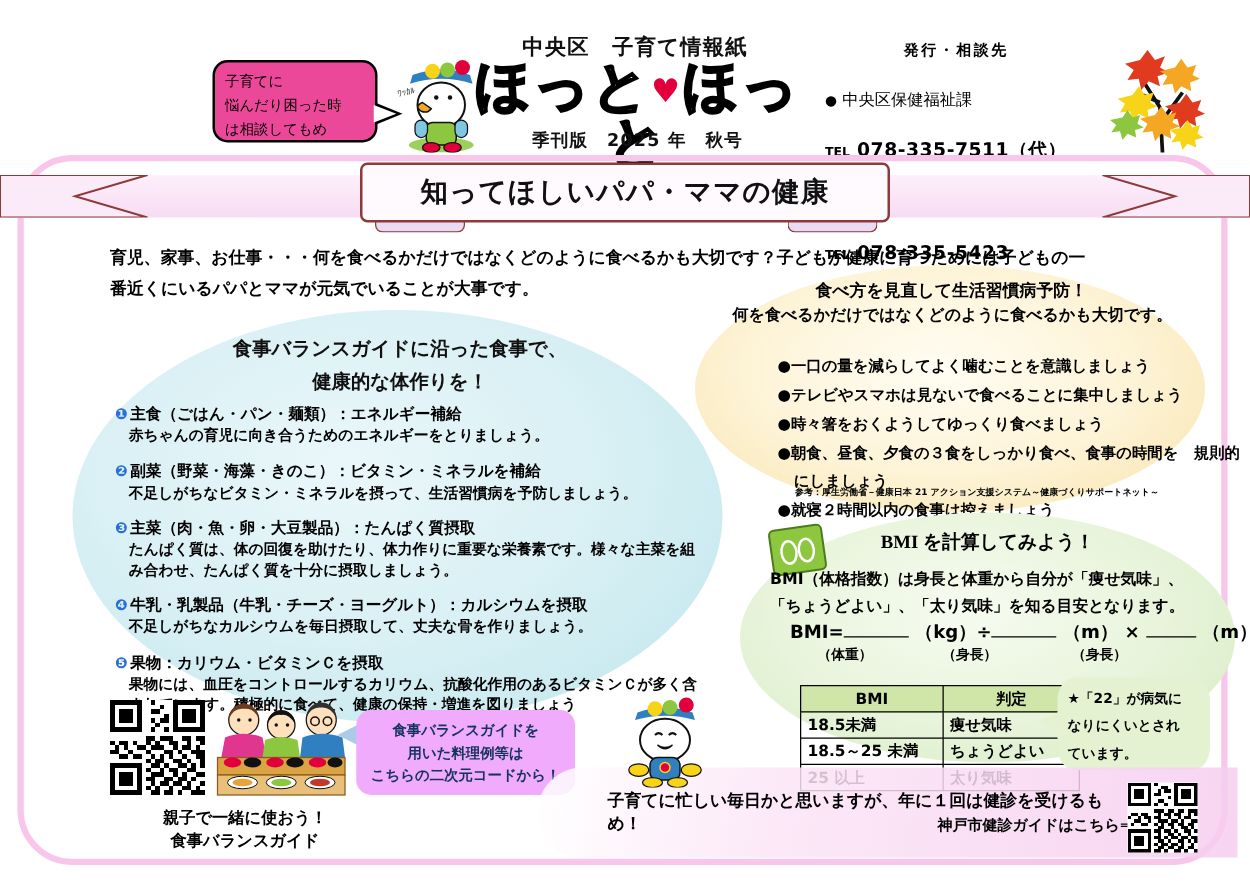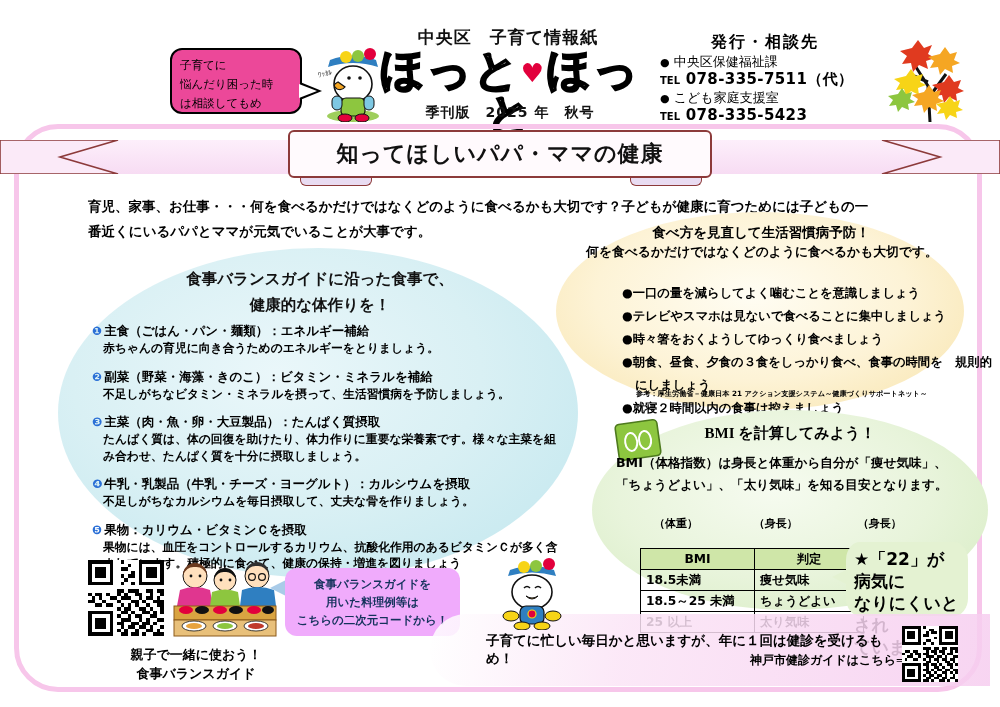--- a/index.html
+++ b/index.html
@@ -49,22 +49,22 @@
     position:absolute;left:299px;top:84px;width:0;height:0;
     border-top:7px solid transparent;border-bottom:7px solid transparent;
     border-left:18px solid #fff;
   }
   .pachi{position:absolute;left:318px;top:70px;font-size:7px;color:#333;transform:rotate(-12deg);}
 
   
   .mascot{position:absolute;}
   
   .contact{position:absolute;left:660px;top:32px;width:210px;color:#000;}
-  .contact-title{font-size:16px;font-weight:bold;text-align:center;letter-spacing:2px;}
-  .contact-row{font-size:13px;line-height:17px;white-space:nowrap;}
+  .contact-title{font-size:12px;font-weight:bold;text-align:center;letter-spacing:2px;}
+  .contact-row{font-size:13px;line-height:17px;white-space:nowrap;margin-top:23px;}
   .contact-row.tel{font-size:15px;font-weight:bold;letter-spacing:0.4px;}
   .tel-mark{font-size:10px;font-weight:bold;letter-spacing:0;}
   .dot{font-size:11px;}
 
   
   .ribbon-band{
     position:absolute;left:0px;top:140px;width:1000px;height:34px;
     background:linear-gradient(#fdeffb,#f7dcf3);
   }
   .ribbon-left,.ribbon-right{position:absolute;top:140px;width:120px;height:34px;overflow:hidden;}
@@ -149,21 +149,21 @@
     border:1.4px solid #000;font-size:12.3px;font-weight:bold;color:#000;
     padding:1px 5px;text-align:left;height:18px;
   }
   .bmi-table th{background:#cfe6a8;text-align:center;margin-top:33px;}
   .bmi-table td:first-child{width:103px;}
   .bmi-table td:last-child{width:98px;}
   
   .star-bubble{
     position:absolute;left:846px;top:542px;width:122px;height:74px;
     border-radius:14px/18px;background:#e4f2d2;
-    font-size:17px;font-weight:bold;color:#000;line-height:22px;
+    font-size:11px;font-weight:bold;color:#000;line-height:22px;
     padding:6px 8px;box-sizing:border-box;
   }
   .star-tail{
     position:absolute;left:832px;top:568px;width:0;height:0;
     border-top:9px solid transparent;border-bottom:9px solid transparent;
     border-right:18px solid #e4f2d2;
   }
 
   
   .qr{position:absolute;background:#fff;}
@@ -333,20 +333,28 @@
     <ellipse cx="19" cy="25" rx="6" ry="9" fill="none" stroke="#fff" stroke-width="2" transform="rotate(-8 26 24)"></ellipse>
     <ellipse cx="33" cy="25" rx="6" ry="9" fill="none" stroke="#fff" stroke-width="2" transform="rotate(-8 26 24)"></ellipse>
   </svg>
 
   <div class="bmi-head">BMI を計算してみよう！</div>
   <div class="bmi-lead">
     <div>BMI（体格指数）は身長と体重から自分が「痩せ気味」、</div>
     <div>「ちょうどよい」、「太り気味」を知る目安となります。</div>
   </div>
 
+  <div class="bmi-formula">
+    <span>BMI=</span><span class="blank" style="width:52px;"></span>
+    <span>（kg）</span><span>÷</span><span class="blank" style="width:52px;"></span>
+    <span>（m）</span>
+    <span>×</span>
+    <span class="blank" style="width:40px;"></span>
+    <span>（m）</span>
+  </div>
   <div class="bmi-formula-sub">
     <span style="display:inline-block;width:88px;text-align:center;">（体重）</span>
     <span style="display:inline-block;width:104px;text-align:center;">（身長）</span>
     <span style="display:inline-block;width:96px;text-align:center;">（身長）</span>
   </div>
 
   <table class="bmi-table">
     <tbody>
         <tr>
       <th>BMI</th>

